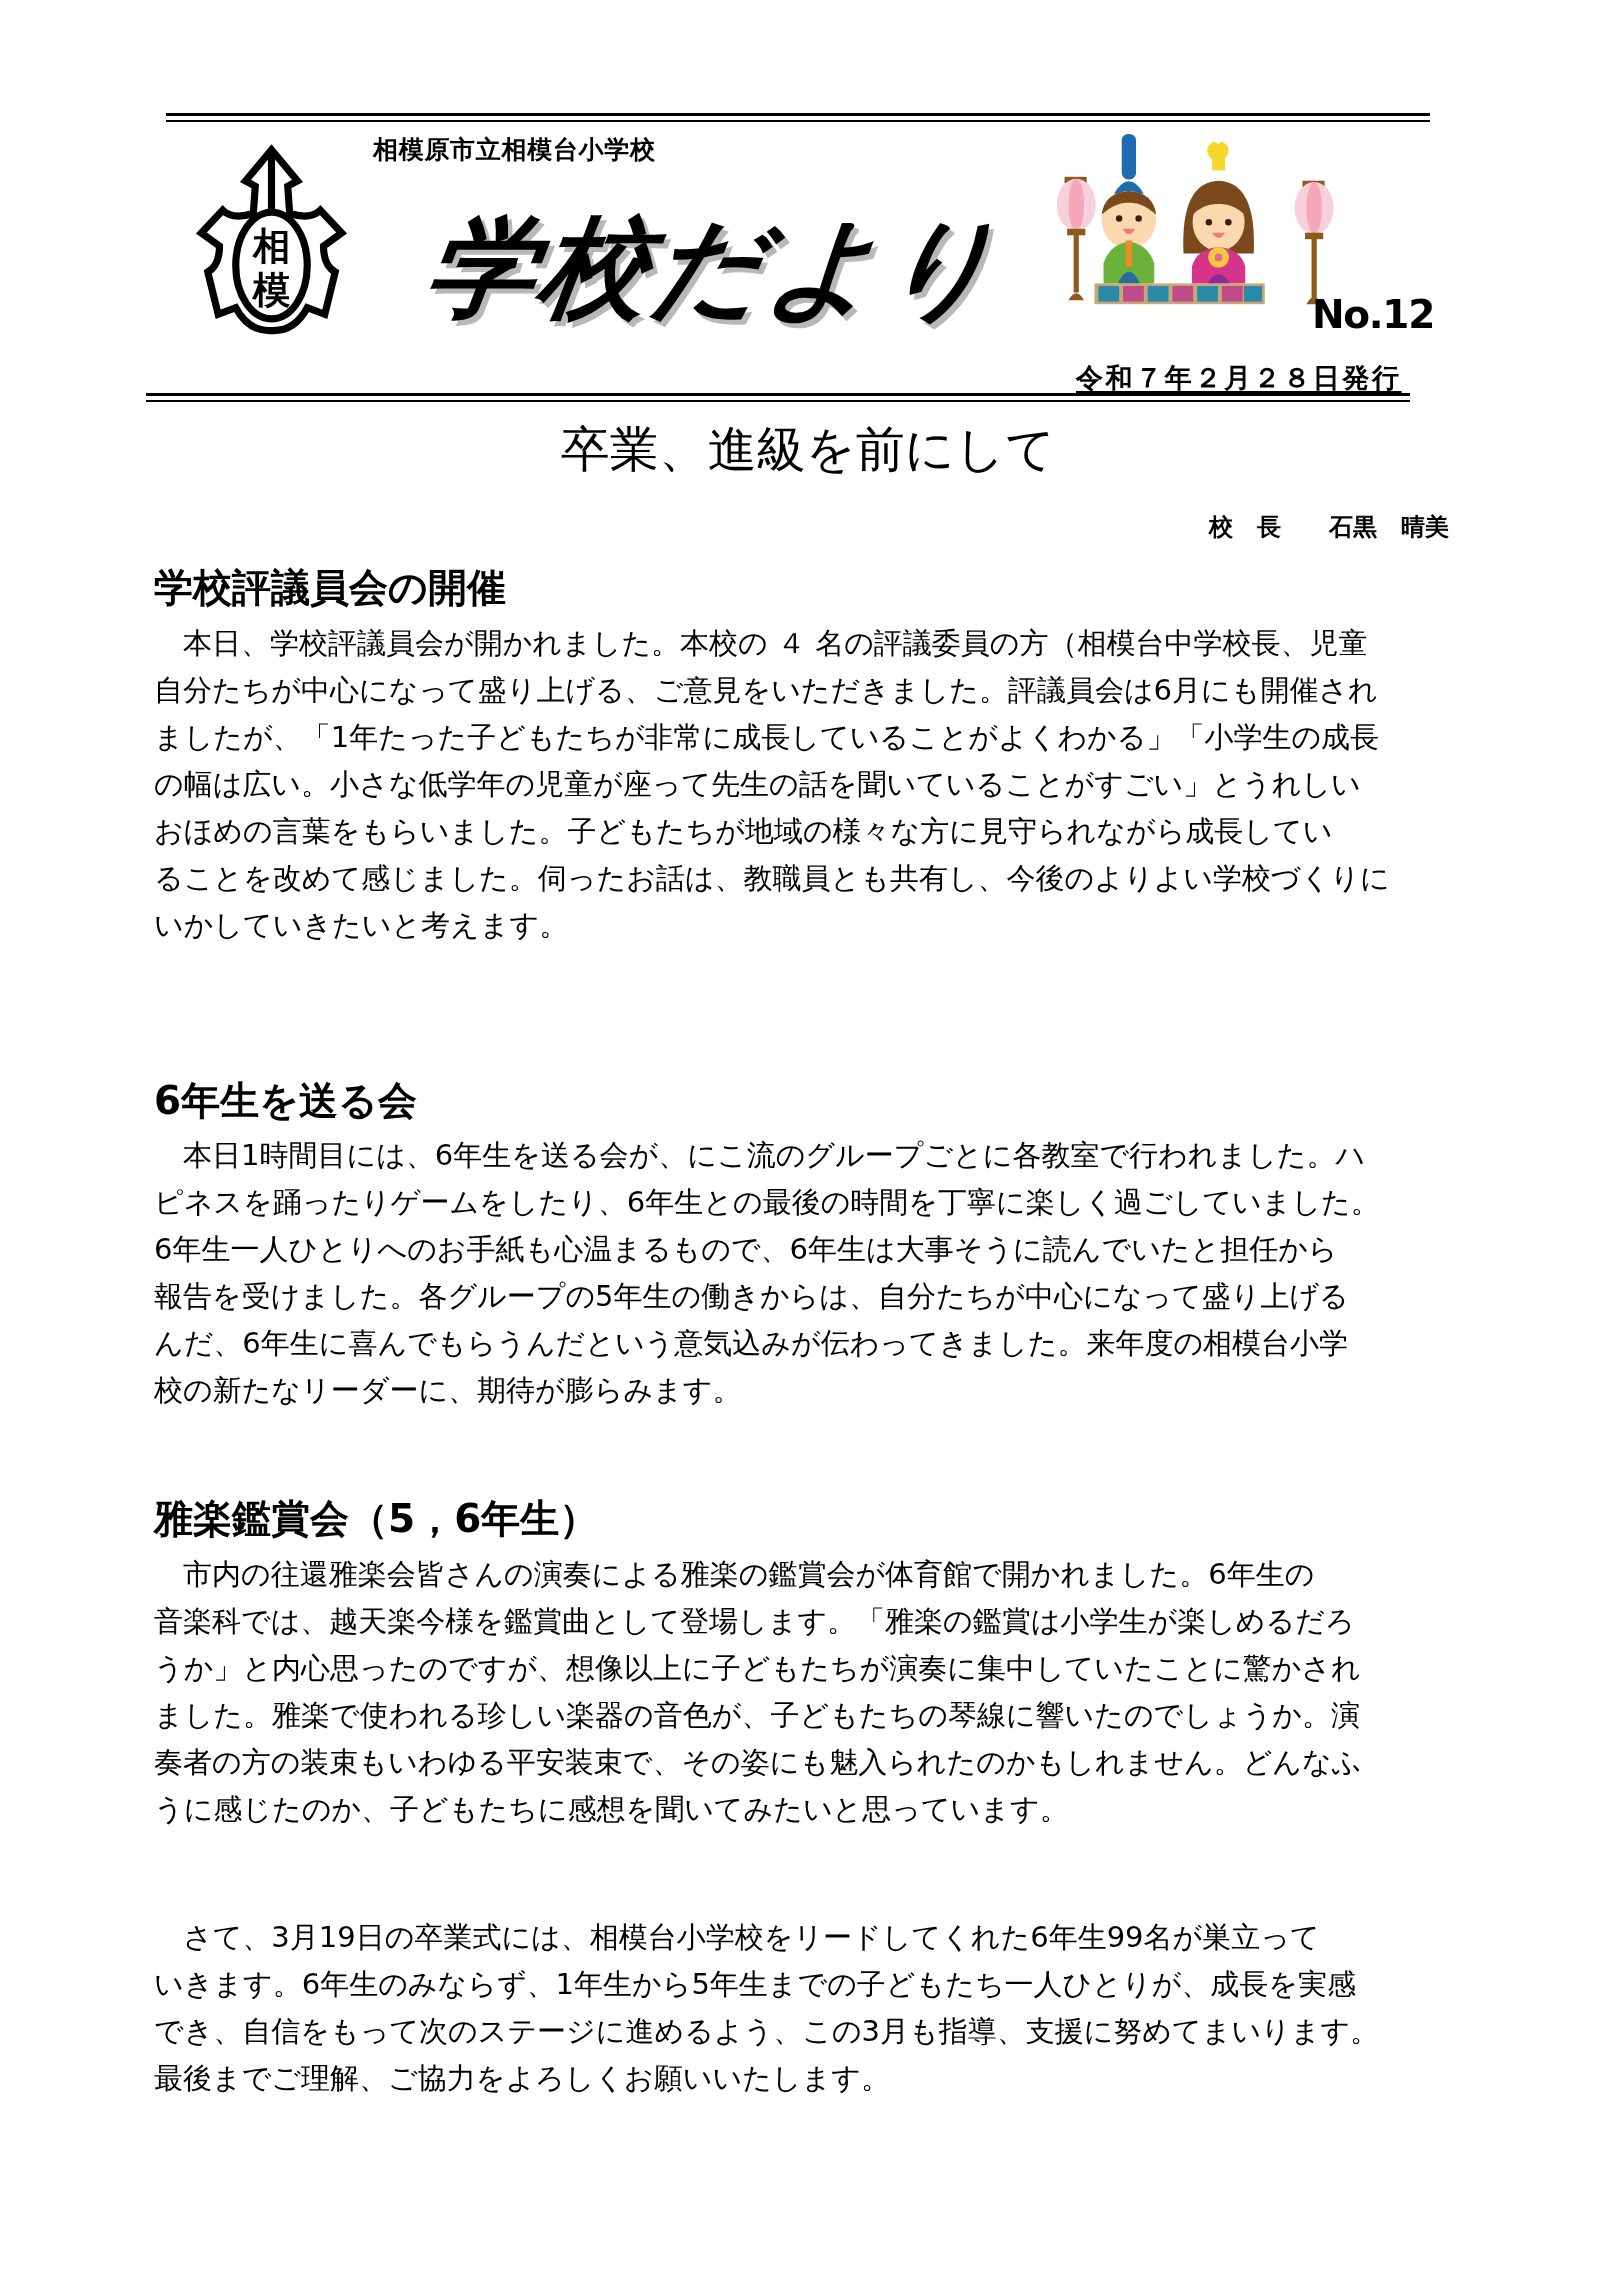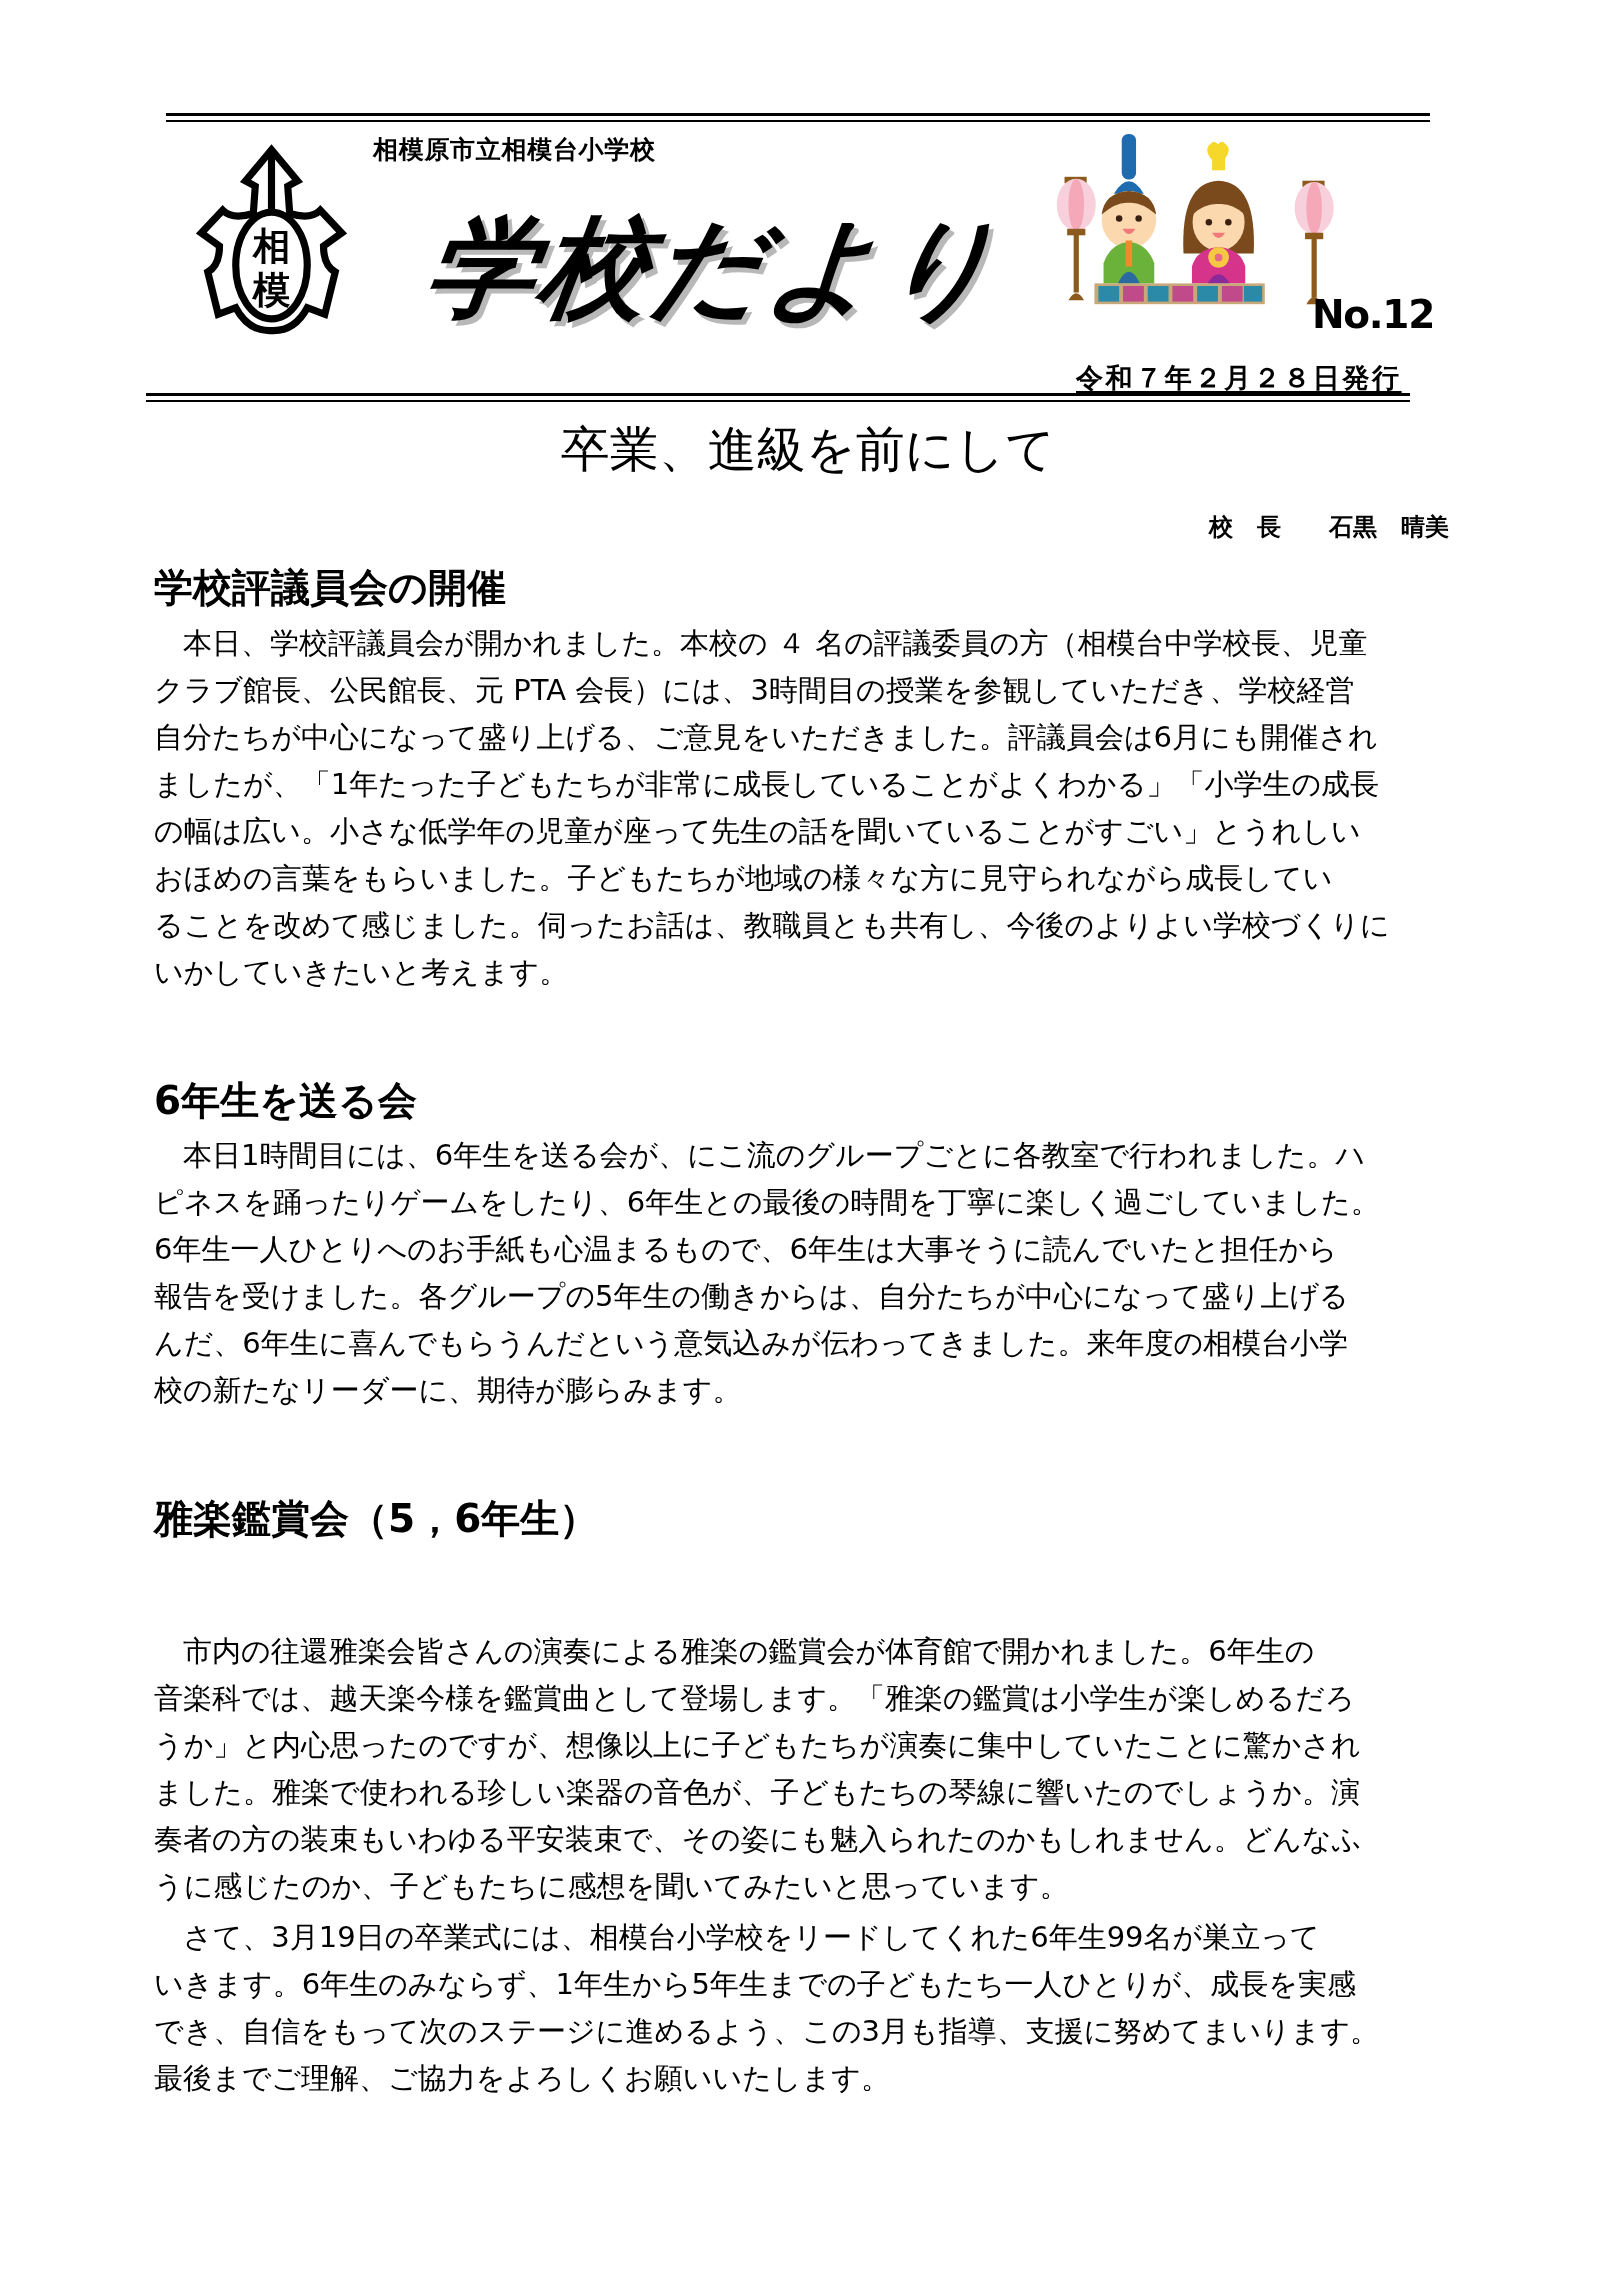--- a/index.html
+++ b/index.html
@@ -105,41 +105,40 @@
 
 <div class="abs issue-no">No.12</div>
 <div class="abs issue-date">令和７年２月２８日発行</div>
 
 <div class="abs article-title">卒業、進級を前にして</div>
 <div class="abs author">校　長　　石黒　晴美</div>
 
 <div class="abs section-h" style="top:561px;">学校評議員会の開催</div>
 <div class="abs para" style="top:620px;">
   <span class="line">　本日、学校評議員会が開かれました。本校の ４ 名の評議委員の方（相模台中学校長、児童</span>
-  <span class="line">クラブ館長、公民館長、元 PTA 会長）には、3時間目の授業を参観していただき、学校経営</span>
   <span class="line">自分たちが中心になって盛り上げる、ご意見をいただきました。評議員会は6月にも開催され</span>
   <span class="line">ましたが、「1年たった子どもたちが非常に成長していることがよくわかる」「小学生の成長</span>
   <span class="line">の幅は広い。小さな低学年の児童が座って先生の話を聞いていることがすごい」とうれしい</span>
   <span class="line">おほめの言葉をもらいました。子どもたちが地域の様々な方に見守られながら成長してい</span>
   <span class="line">ることを改めて感じました。伺ったお話は、教職員とも共有し、今後のよりよい学校づくりに</span>
   <span class="line">いかしていきたいと考えます。</span>
 </div>
 
 <div class="abs section-h" style="top:1074px;text-align:right;">6年生を送る会</div>
 <div class="abs para" style="top:1132px;">
   <span class="line">　本日1時間目には、6年生を送る会が、にこ流のグループごとに各教室で行われました。ハ</span>
   <span class="line">ピネスを踊ったりゲームをしたり、6年生との最後の時間を丁寧に楽しく過ごしていました。</span>
   <span class="line">6年生一人ひとりへのお手紙も心温まるもので、6年生は大事そうに読んでいたと担任から</span>
   <span class="line">報告を受けました。各グループの5年生の働きからは、自分たちが中心になって盛り上げる</span>
   <span class="line">んだ、6年生に喜んでもらうんだという意気込みが伝わってきました。来年度の相模台小学</span>
   <span class="line">校の新たなリーダーに、期待が膨らみます。</span>
 </div>
 
 <div class="abs section-h" style="top:1492px;">雅楽鑑賞会（5，6年生）</div>
-<div class="abs para" style="top:1628px;">
+<div class="abs para" style="top:1551px;">
   <span class="line">　市内の往還雅楽会皆さんの演奏による雅楽の鑑賞会が体育館で開かれました。6年生の</span>
   <span class="line">音楽科では、越天楽今様を鑑賞曲として登場します。「雅楽の鑑賞は小学生が楽しめるだろ</span>
   <span class="line">うか」と内心思ったのですが、想像以上に子どもたちが演奏に集中していたことに驚かされ</span>
   <span class="line">ました。雅楽で使われる珍しい楽器の音色が、子どもたちの琴線に響いたのでしょうか。演</span>
   <span class="line">奏者の方の装束もいわゆる平安装束で、その姿にも魅入られたのかもしれません。どんなふ</span>
   <span class="line">うに感じたのか、子どもたちに感想を聞いてみたいと思っています。</span>
 </div>
 
 <div class="abs para" style="top:1914px;">
   <span class="line">　さて、3月19日の卒業式には、相模台小学校をリードしてくれた6年生99名が巣立って</span>

